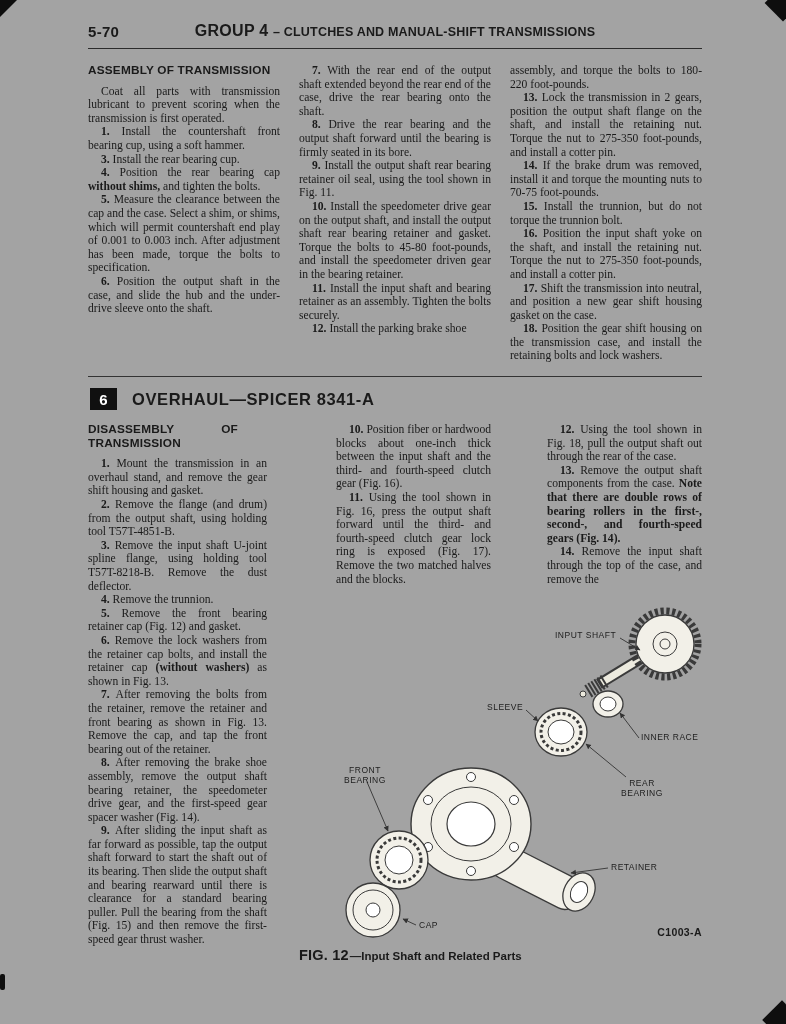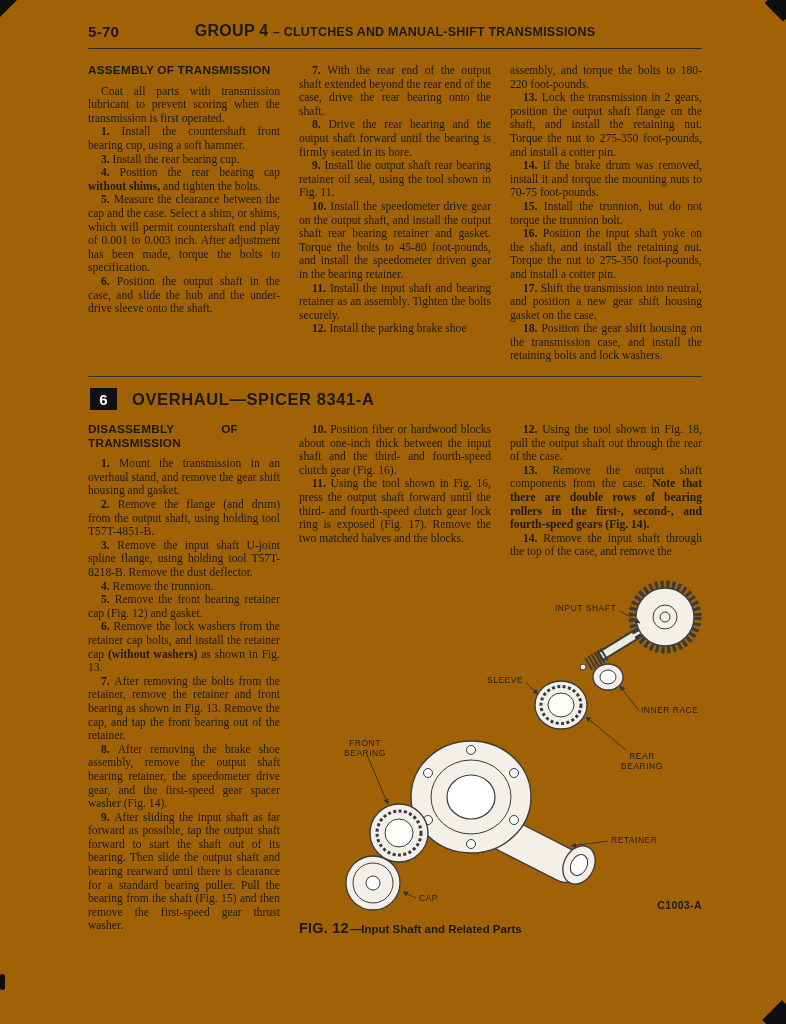--- a/index.html
+++ b/index.html
@@ -1,17 +1,17 @@
 <!DOCTYPE html>
 <html><head>
 <meta charset="utf-8">
 <style>
   html,body{margin:0;padding:0;}
   body{width:786px;height:1024px;background:#e9e7e1;}
-  .page{position:relative;width:786px;height:1024px;background:#a16207;overflow:hidden;
+  .page{position:relative;width:786px;height:1024px;background:#a3a3a3;overflow:hidden;
         font-family:"Liberation Serif",serif;color:#1a1a1a;}
   .content{position:absolute;left:88px;top:20px;width:614px;}
 
   
   .header{position:relative;height:26px;}
   .pageno{position:absolute;left:0;top:3px;font-family:"Liberation Sans",sans-serif;
           font-weight:bold;font-size:15px;letter-spacing:.3px;}
   .htitle{text-align:center;font-family:"Liberation Sans",sans-serif;font-weight:bold;padding-top:2px;}
   .htitle .group{font-size:16px;letter-spacing:.3px;}
   .htitle .rest{font-size:12.5px;letter-spacing:.2px;}
@@ -27,25 +27,25 @@
 
   
   .section-rule{border-top:1.2px solid #333;margin-top:13px;}
   .section-header{display:flex;align-items:center;gap:15px;margin:11px 0 13px 2px;}
   .section-num{width:27px;height:22px;background:#101010;color:#fff;
                font-family:"Liberation Sans",sans-serif;font-weight:bold;font-size:15px;
                display:flex;align-items:center;justify-content:center;}
   .section-title{font-family:"Liberation Sans",sans-serif;font-weight:bold;font-size:16.5px;letter-spacing:.6px;}
 
   
-  .bottom{display:flex;gap:19px;}
+  .bottom{display:flex;gap:32px;}
   .bcol1{width:192px;}
   .bright{width:403px;}
   .bright-cols{display:flex;gap:19px;}
-  .bright-cols .col{width:192px;}
+  .bright-cols .col{width:192px;margin-left:37px;}
 
   
   .figure{position:relative;width:403px;height:352px;margin-top:6px;}
   .fig-label{position:absolute;font-family:"Liberation Sans",sans-serif;font-size:8.5px;
              letter-spacing:.5px;color:#1d1d1d;line-height:10px;}
   .fig-label.center{text-align:center;}
   .fig-code{position:absolute;right:0;top:334px;font-family:"Liberation Sans",sans-serif;
             font-weight:bold;font-size:10.5px;letter-spacing:.4px;}
   .caption{display:flex;align-items:baseline;gap:1px;margin-top:3px;
            font-family:"Liberation Sans",sans-serif;font-weight:bold;}

